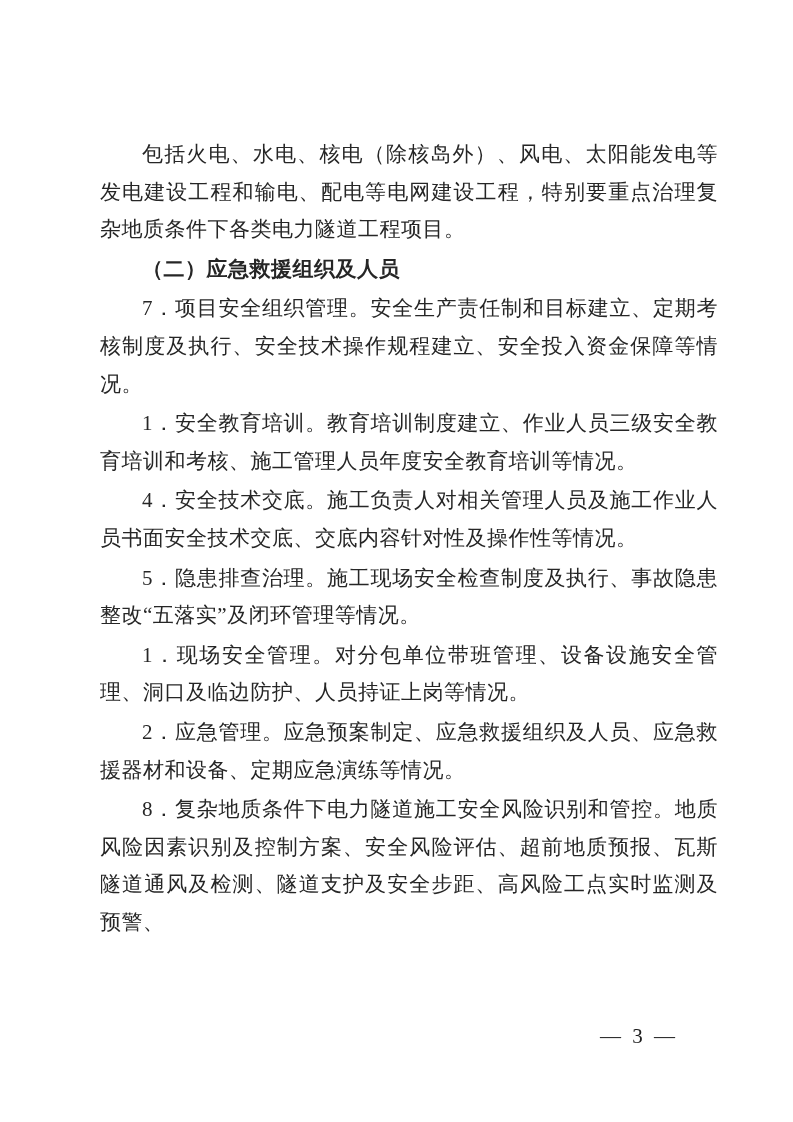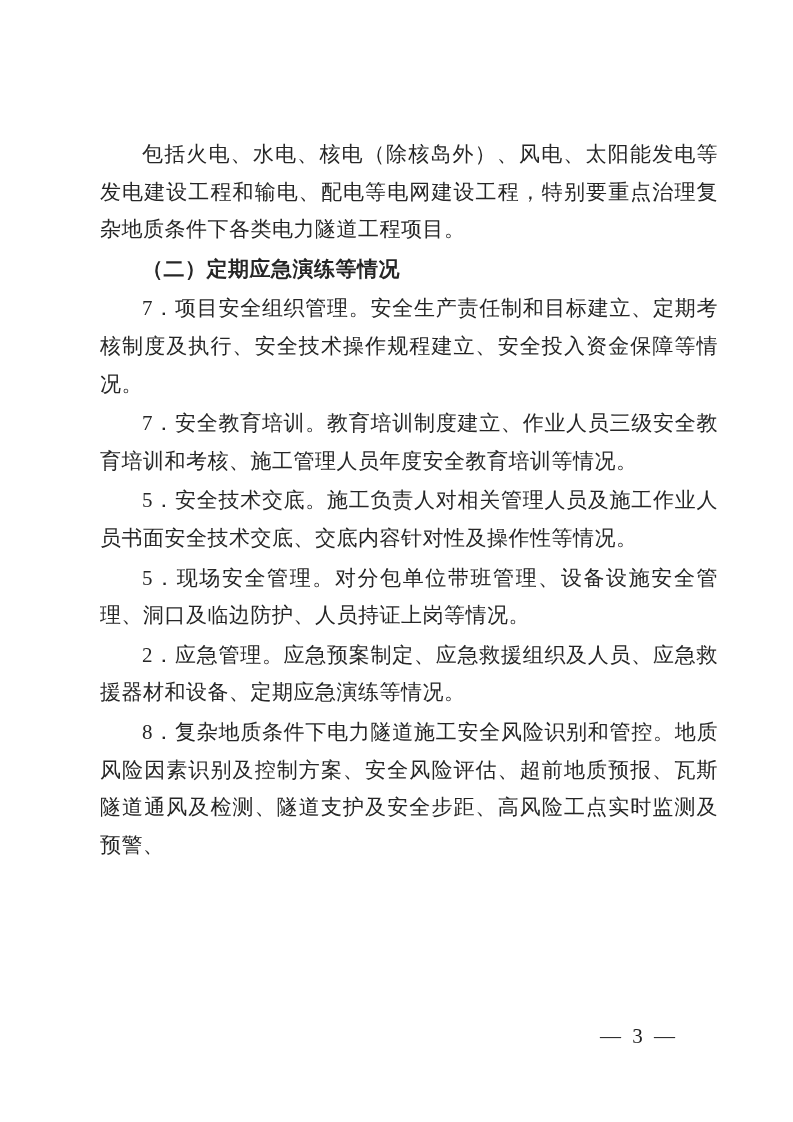--- a/index.html
+++ b/index.html
@@ -47,22 +47,23 @@
     letter-spacing: 3px;
     white-space: pre;
   }
 </style>
 </head>
 <body>
 
 <div class="page">
   <div class="doc-body">
     <p>包括火电、水电、核电（除核岛外）、风电、太阳能发电等发电建设工程和输电、配电等电网建设工程，特别要重点治理复杂地质条件下各类电力隧道工程项目。</p>
-    <p class="heading">（二）定期应急演练等情况</p>
+    <p class="heading">（二）应急救援组织及人员</p>
     <p>7．项目安全组织管理。安全生产责任制和目标建立、定期考核制度及执行、安全技术操作规程建立、安全投入资金保障等情况。</p>
-    <p>7．安全教育培训。教育培训制度建立、作业人员三级安全教育培训和考核、施工管理人员年度安全教育培训等情况。</p>
-    <p>5．安全技术交底。施工负责人对相关管理人员及施工作业人员书面安全技术交底、交底内容针对性及操作性等情况。</p>
-    <p>5．现场安全管理。对分包单位带班管理、设备设施安全管理、洞口及临边防护、人员持证上岗等情况。</p>
+    <p>1．安全教育培训。教育培训制度建立、作业人员三级安全教育培训和考核、施工管理人员年度安全教育培训等情况。</p>
+    <p>4．安全技术交底。施工负责人对相关管理人员及施工作业人员书面安全技术交底、交底内容针对性及操作性等情况。</p>
+    <p>5．隐患排查治理。施工现场安全检查制度及执行、事故隐患整改“五落实”及闭环管理等情况。</p>
+    <p>1．现场安全管理。对分包单位带班管理、设备设施安全管理、洞口及临边防护、人员持证上岗等情况。</p>
     <p>2．应急管理。应急预案制定、应急救援组织及人员、应急救援器材和设备、定期应急演练等情况。</p>
     <p>8．复杂地质条件下电力隧道施工安全风险识别和管控。地质风险因素识别及控制方案、安全风险评估、超前地质预报、瓦斯隧道通风及检测、隧道支护及安全步距、高风险工点实时监测及预警、</p>
   </div>
   <div class="page-number">— 3 —</div>
 </div>
 
 </body></html>

